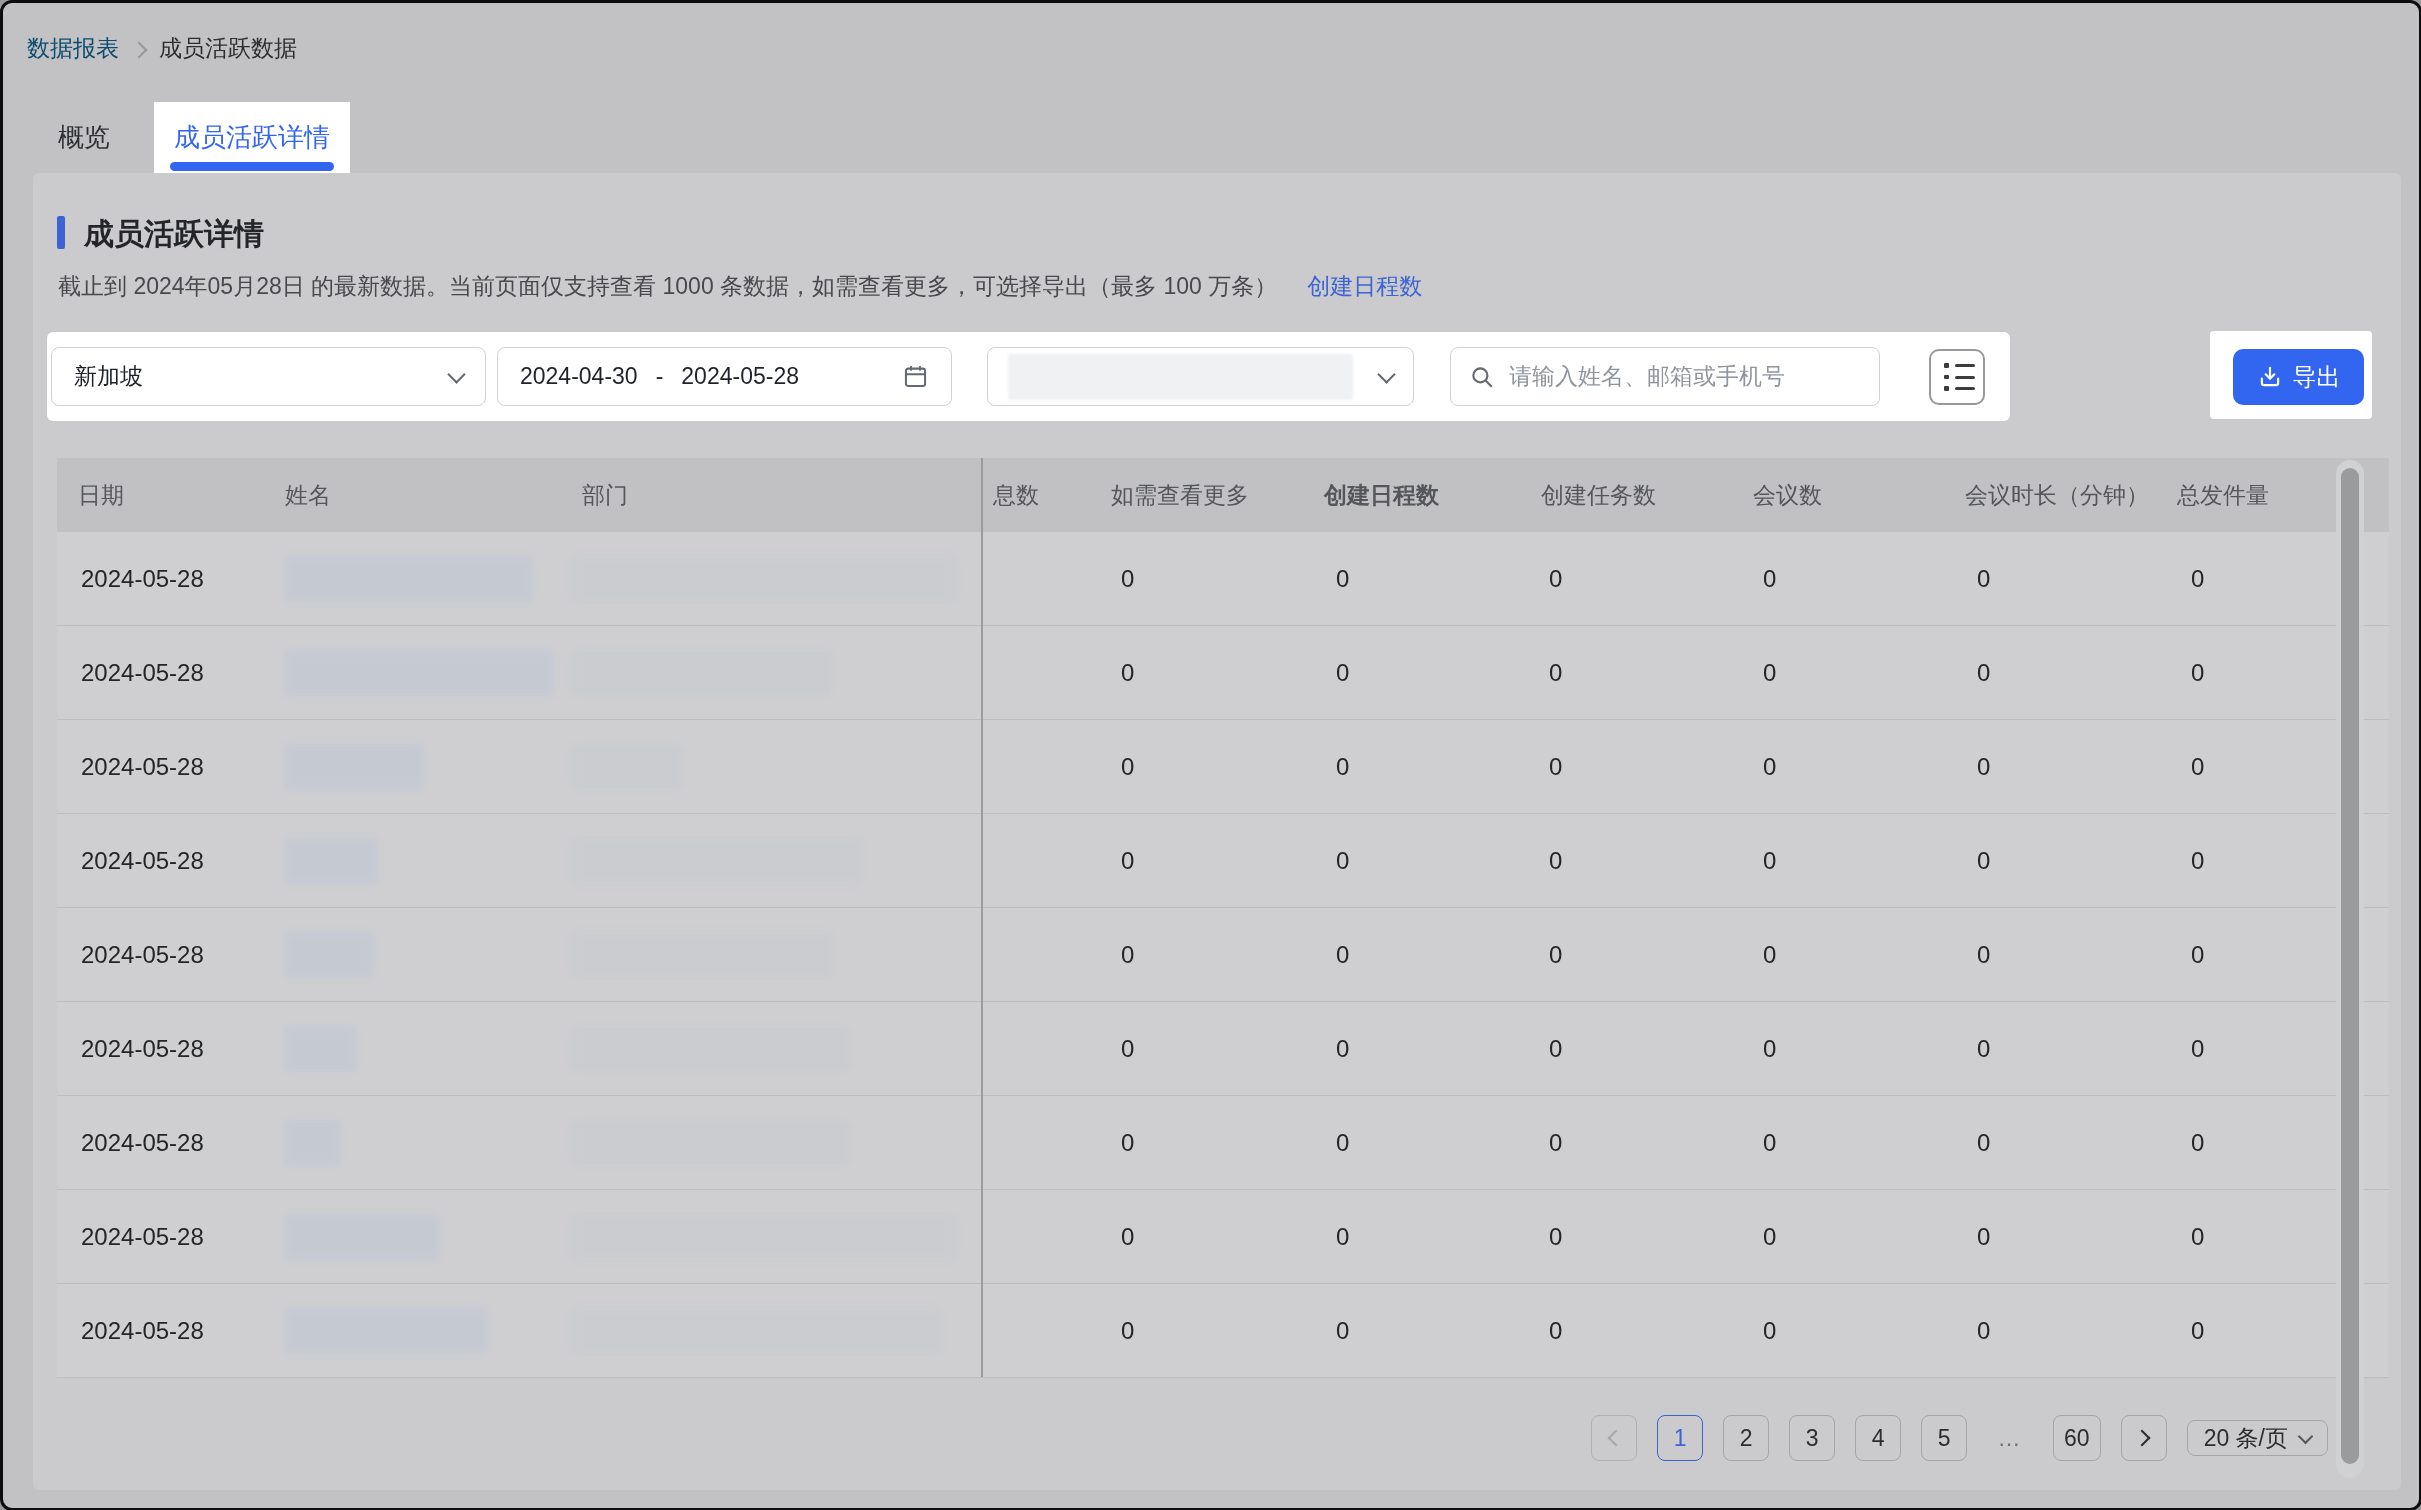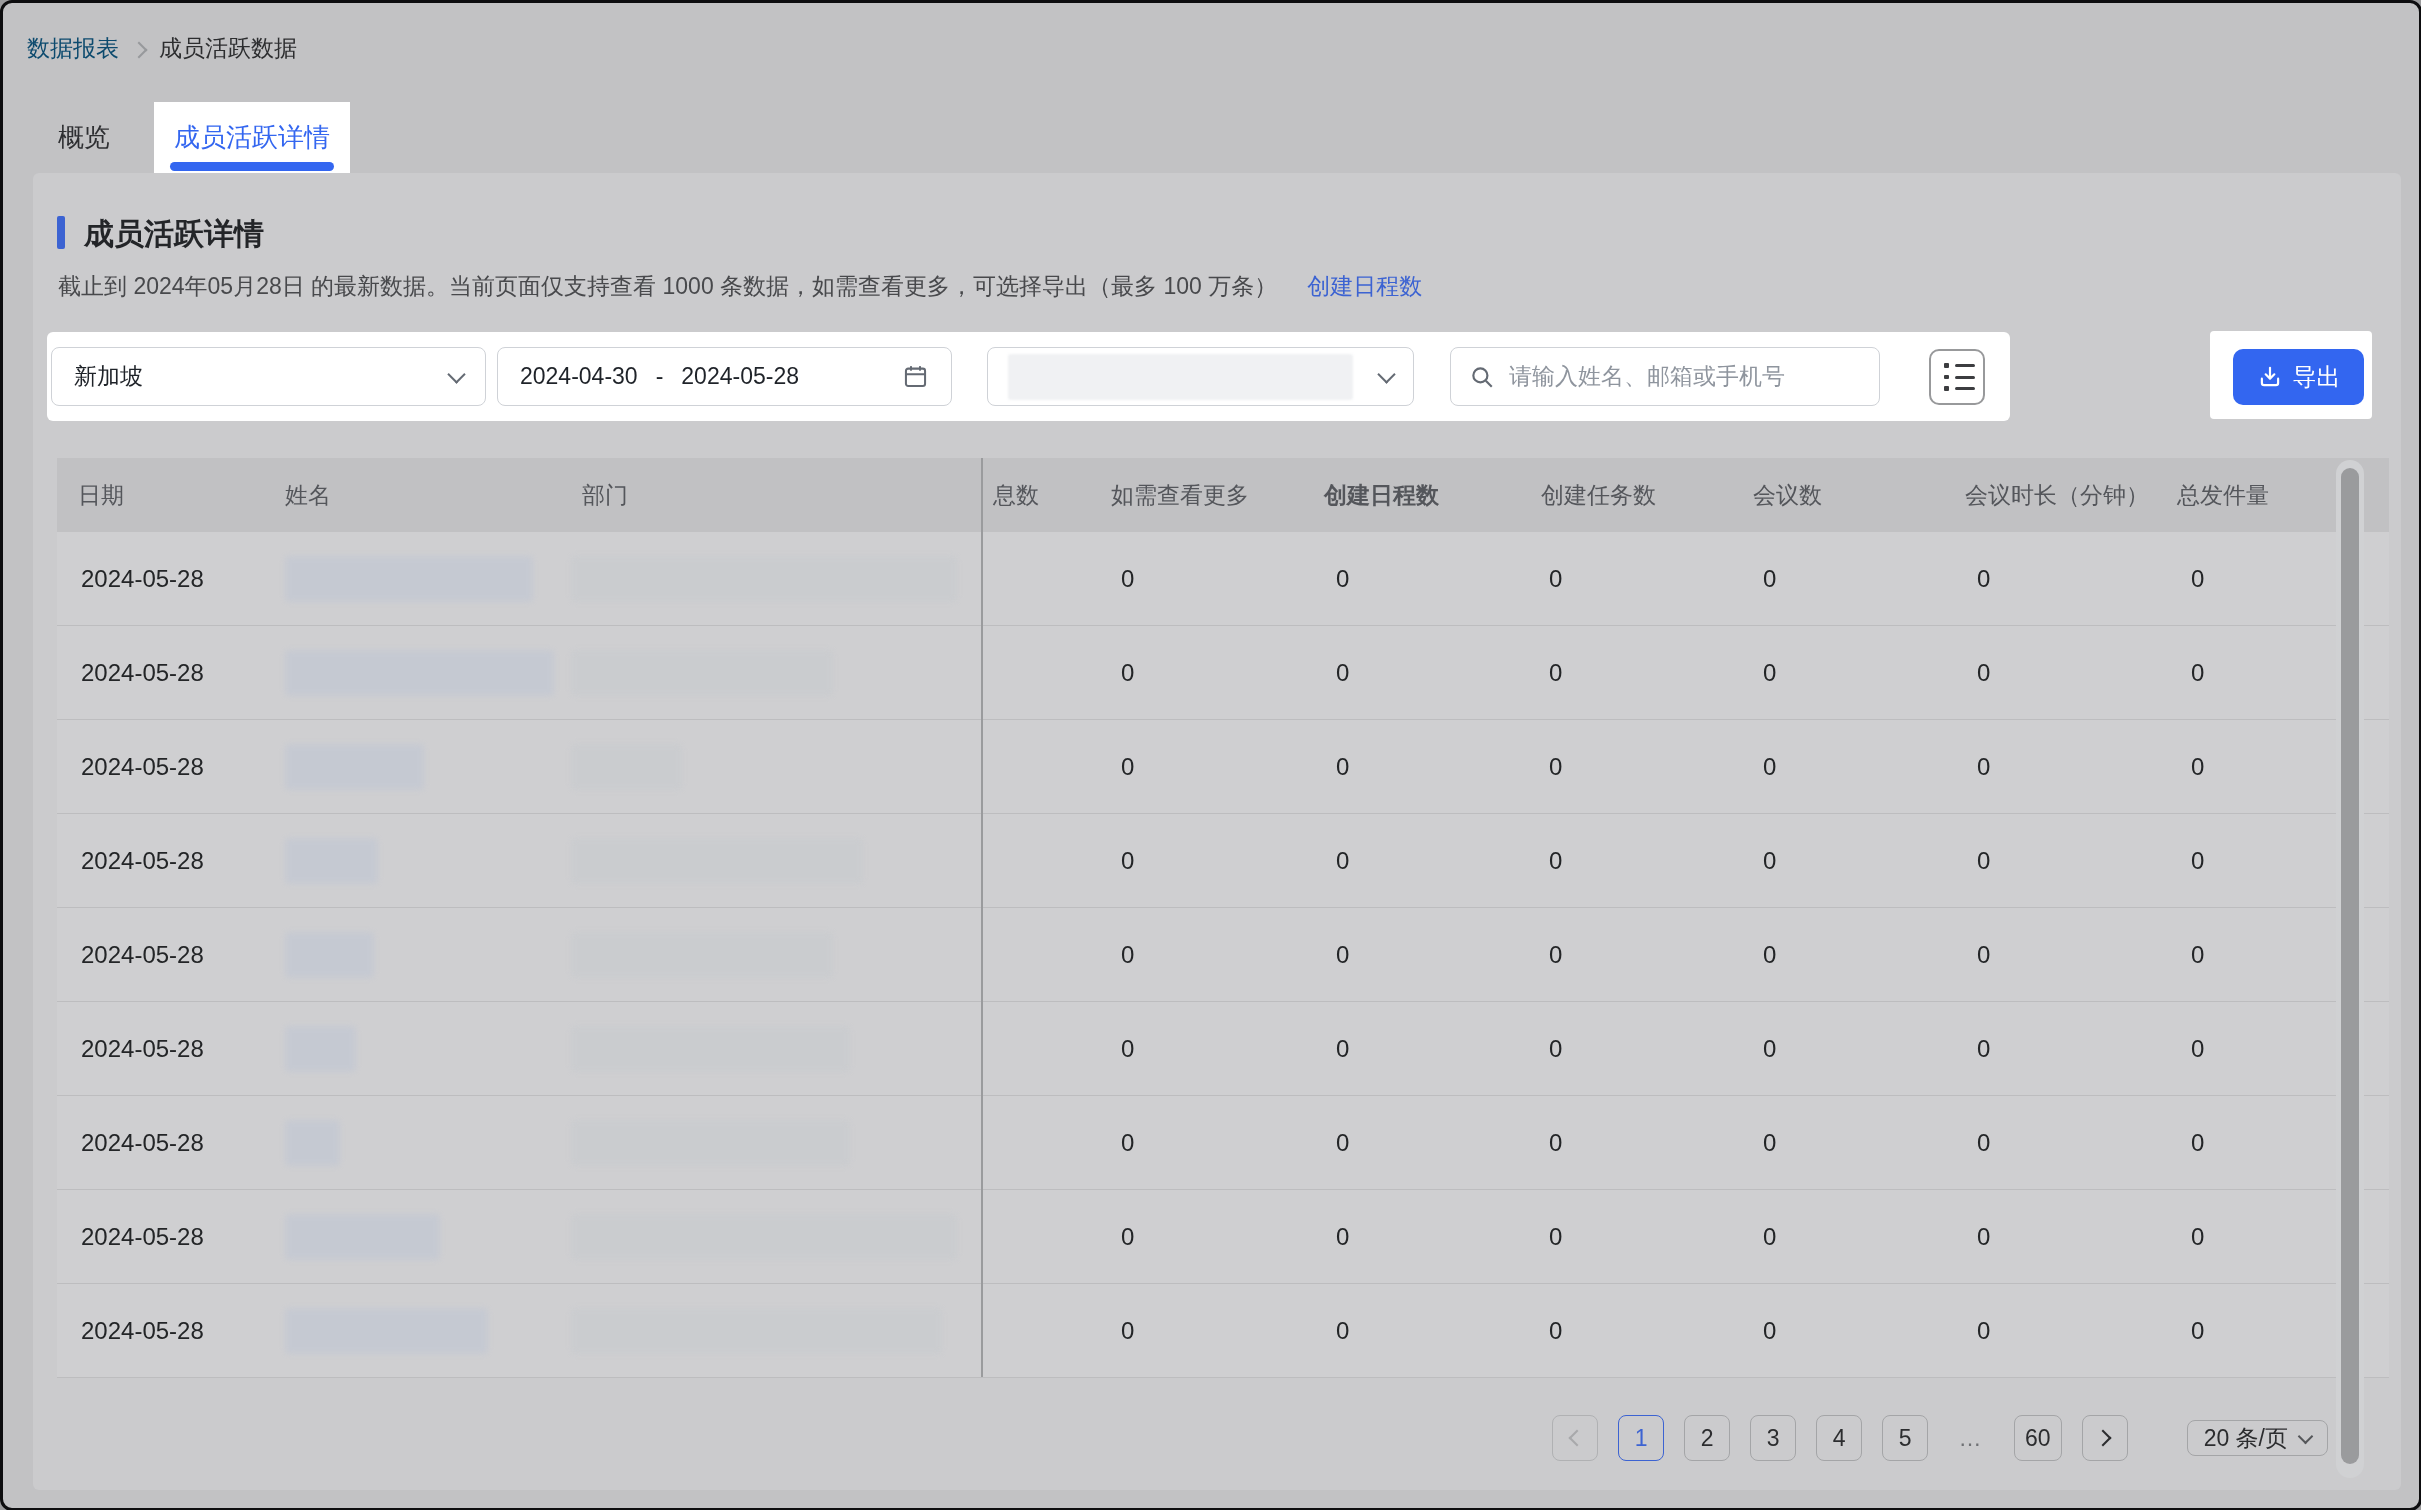--- a/index.html
+++ b/index.html
@@ -56,21 +56,21 @@
   
   .pager{position:absolute;top:1412px;right:91px;height:46px;display:flex;align-items:center;gap:20px;}
   .pbtn{min-width:46px;height:46px;box-sizing:border-box;border:1.5px solid #a4a5a7;border-radius:8px;background:transparent;
     display:flex;align-items:center;justify-content:center;font-size:23px;color:#2c2d2f;padding:0 10px;cursor:pointer;}
   .pbtn.active{border-color:var(--bluedim,#3c63d2);color:var(--bluedim,#3c63d2);}
   .pbtn.disabled{border-color:#b0b1b3;color:#a8a9ab;}
   .pbtn.ellipsis{border:none;color:#6f7174;letter-spacing:2px;}
   .pbtn .chev-l{display:inline-block;width:10px;height:10px;border-right:2.5px solid currentColor;border-bottom:2.5px solid currentColor;transform:rotate(135deg);margin-left:4px;}
   .pbtn .chev-r{display:inline-block;width:10px;height:10px;border-right:2.5px solid currentColor;border-bottom:2.5px solid currentColor;transform:rotate(-45deg);margin-right:4px;}
   .psize{height:36px;box-sizing:border-box;border:1.5px solid #a4a5a7;border-radius:8px;display:flex;align-items:center;gap:12px;
-    padding:0 16px;font-size:23px;color:#2c2d2f;cursor:pointer;margin-left:39px;}
+    padding:0 16px;font-size:23px;color:#2c2d2f;cursor:pointer;}
   .psize .chevdn{display:inline-block;width:9px;height:9px;border-right:2.2px solid #55575a;border-bottom:2.2px solid #55575a;transform:rotate(45deg);margin-top:-4px;}
   svg{display:block;}
 </style>
 </head>
 <body>
 
 <div class="screen">
 
   <div class="breadcrumb">
     <span class="crumb-muted">数据报表</span>

